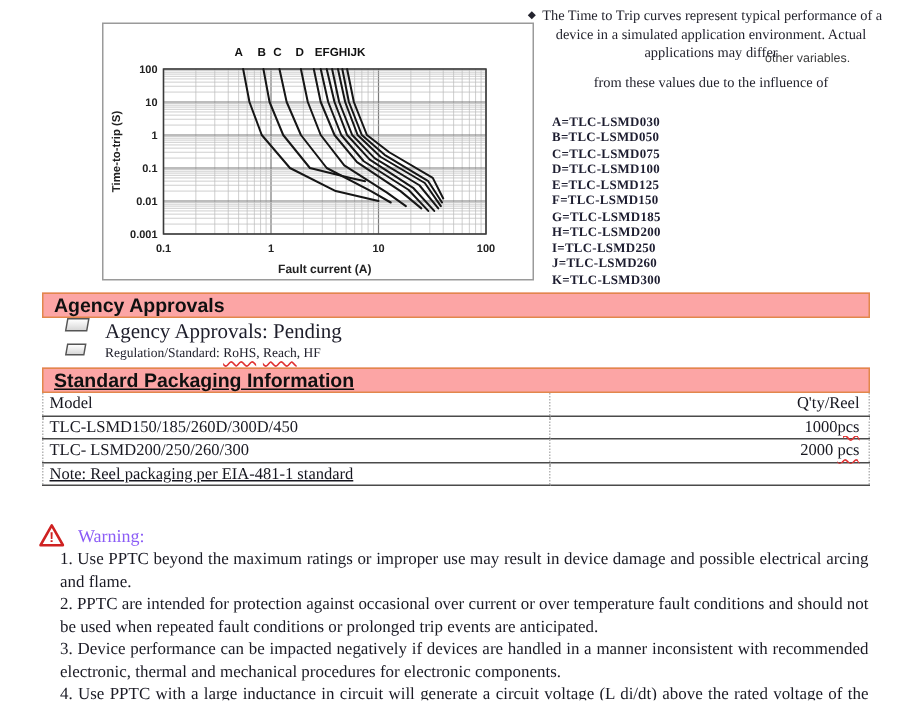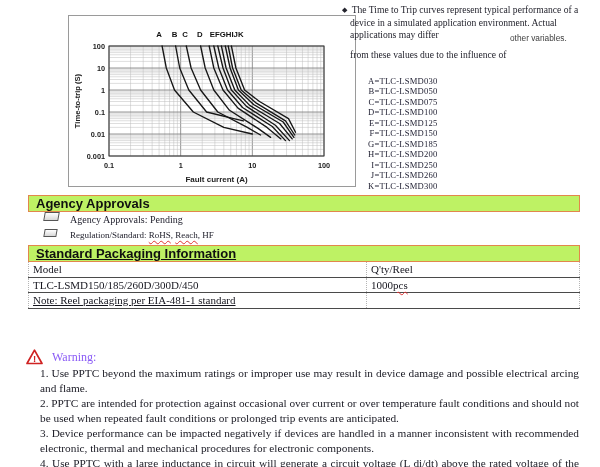--- a/index.html
+++ b/index.html
@@ -5,51 +5,51 @@
   html,body{margin:0;padding:0;background:#fff;}
   .page{position:relative;width:600px;height:467px;background:#ffffff;overflow:hidden;
         font-family:"Liberation Serif",serif;color:#1c1c1c;}
 
   
   .figure{position:absolute;left:68px;top:15px;width:288px;height:172px;
           background:#fff;border:1px solid #9a9a9a;box-sizing:border-box;}
 
   
   .notes{position:absolute;left:342px;top:4px;width:256px;font-size:9.6px;line-height:12.6px;color:#24242e;}
-  .notes .line{white-space:nowrap;}
+  .notes .line{white-space:nowrap;text-align:center;}
   .notes .ind{padding-left:8px;}
   .notes .bullet{font-size:7px;vertical-align:1px;margin-right:2px;}
   .notes .gap{margin-top:7px;}
   .float-note{position:absolute;left:168px;top:28px;font-family:Liberation Sans, sans-serif;
               font-size:8.3px;color:#3c3c3c;white-space:nowrap;}
 
   .legend{position:absolute;left:368px;top:76px;font-family:"Liberation Serif",serif;
-          font-size:8.6px;font-weight:normal;line-height:10.45px;color:#1d1d30;letter-spacing:.2px;text-align:right;}
+          font-size:8.6px;font-weight:bold;line-height:10.45px;color:#1d1d30;letter-spacing:.2px;}
   .legend .legend-line{white-space:nowrap;}
 
   
-  .section-bar{position:absolute;left:28px;width:552px;height:17px;background:#bef264;
+  .section-bar{position:absolute;left:28px;width:552px;height:17px;background:#fca5a5;
                border:1px solid #E2874C;box-sizing:border-box;
                font-family:"Liberation Sans",sans-serif;font-weight:bold;font-size:13px;
                line-height:15px;padding-left:7px;color:#101010;}
   .bar-agency{top:195px;}
   .bar-packaging{top:245px;text-decoration:underline;}
 
   
   .bullet-rect{position:absolute;width:13px;height:7px;border:1px solid #555;
                background:linear-gradient(#ffffff,#d8d8d8);transform:skewX(-10deg);}
-  .agency-line1{position:absolute;left:70px;top:214px;font-size:10px;color:#1d1d2a;}
+  .agency-line1{position:absolute;left:70px;top:214px;font-size:14px;color:#1d1d2a;}
   .agency-line2{position:absolute;left:70px;top:230px;font-size:9px;color:#22222e;}
 
   
   .pkg-table{position:absolute;left:28px;top:262px;width:552px;border-collapse:collapse;
              font-size:11px;color:#16161f;
              border-left:1px dotted #b5b5b5;border-right:1px dotted #b5b5b5;}
   .pkg-table td{border-bottom:1.5px solid #4a4a4a;padding:1px 6px 1px 4px;height:12.5px;}
-  .pkg-table td.qty{border-left:1px dotted #b5b5b5;width:202px;}
+  .pkg-table td.qty{border-left:1px dotted #b5b5b5;text-align:right;width:202px;}
   .pkg-table .note-cell{text-decoration:underline;margin-top:40px;}
 
   
   .warning-head{position:absolute;left:26px;top:349px;}
   .warning-title{position:absolute;left:52px;top:350px;font-size:12px;color:#8b5cf6;}
   .warnings{position:absolute;left:28px;top:366px;width:551px;font-size:11.3px;
             line-height:14.5px;text-align:justify;color:#1a1a24;}
   .warnings p{margin:0 0 1px 12px;}
 
   
@@ -209,20 +209,24 @@
   <table class="pkg-table">
     <tbody>
       <tr>
         <td>Model</td>
         <td class="qty">Q'ty/Reel</td>
       </tr>
     <tr>
           <td>TLC-LSMD150/185/260D/300D/450</td>
           <td class="qty">1000<span class="sq">pcs</span></td>
         </tr>
+        <tr>
+          <td>TLC- LSMD200/250/260/300</td>
+          <td class="qty">2000 <span class="sq">pcs</span></td>
+        </tr>
       </tbody>
     <tbody>
       <tr>
         <td><span class="note-cell">Note: Reel packaging per EIA-481-1 standard</span></td>
         <td class="qty"></td>
       </tr>
     </tbody>
   </table>
 
   <div class="warning-head">

